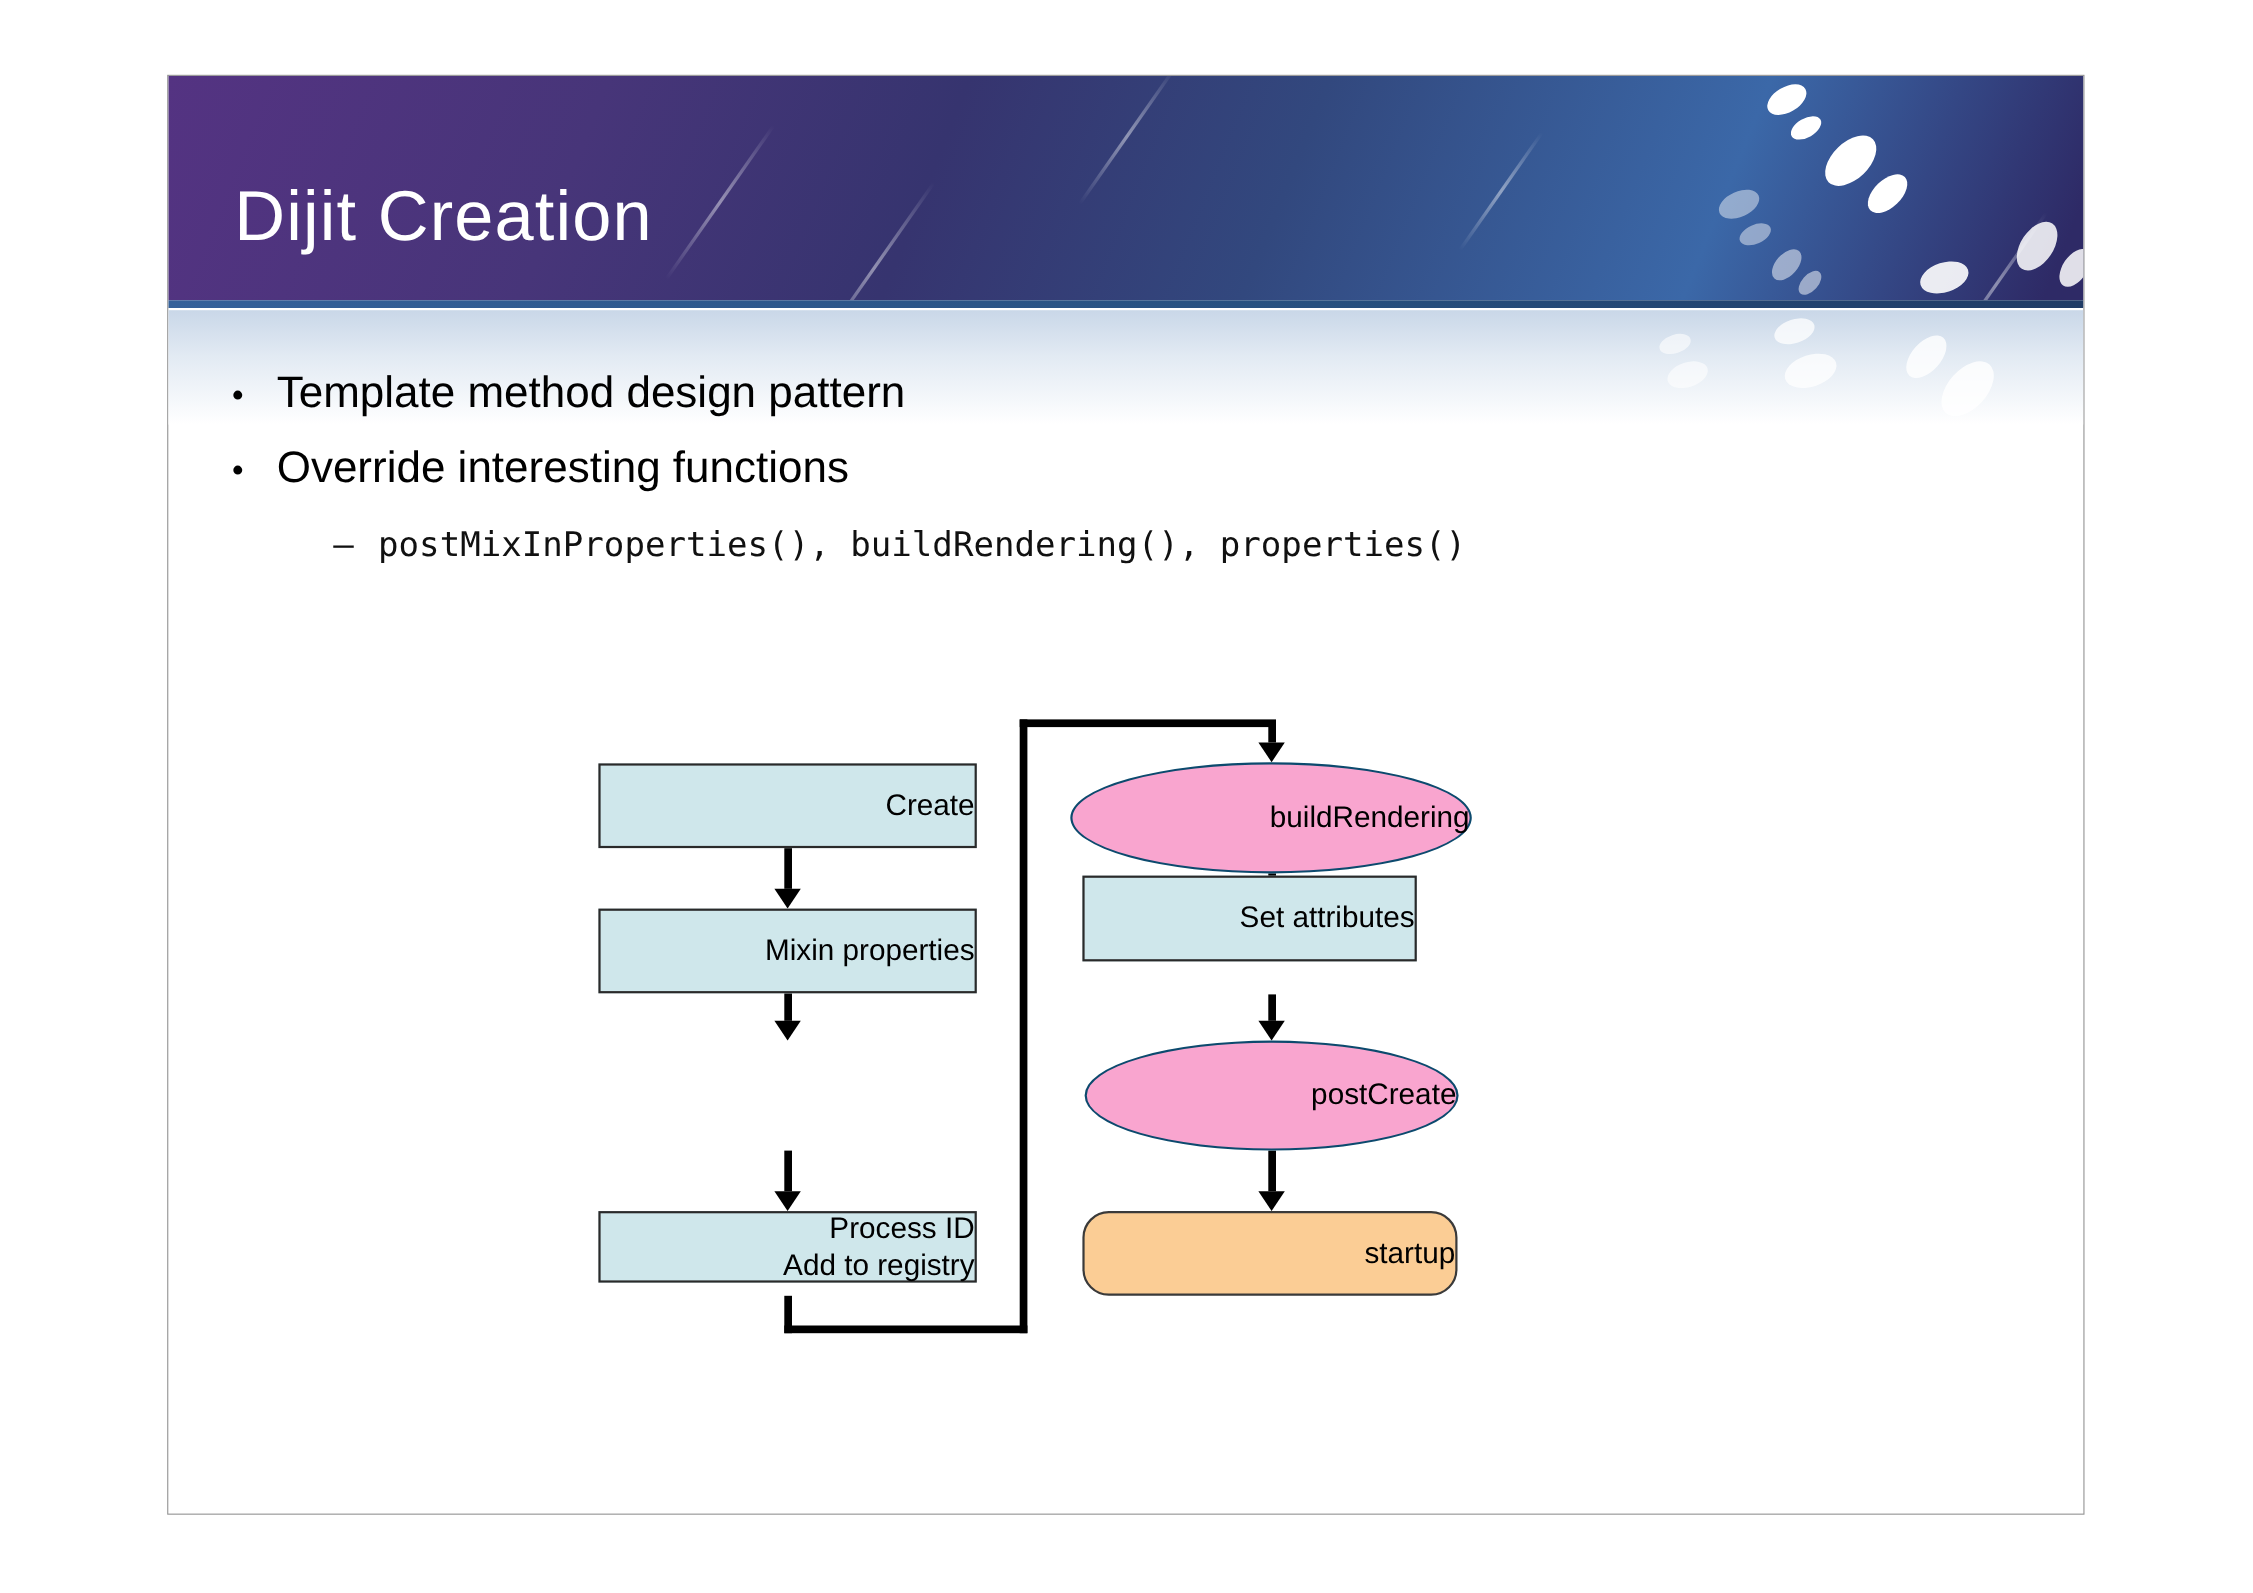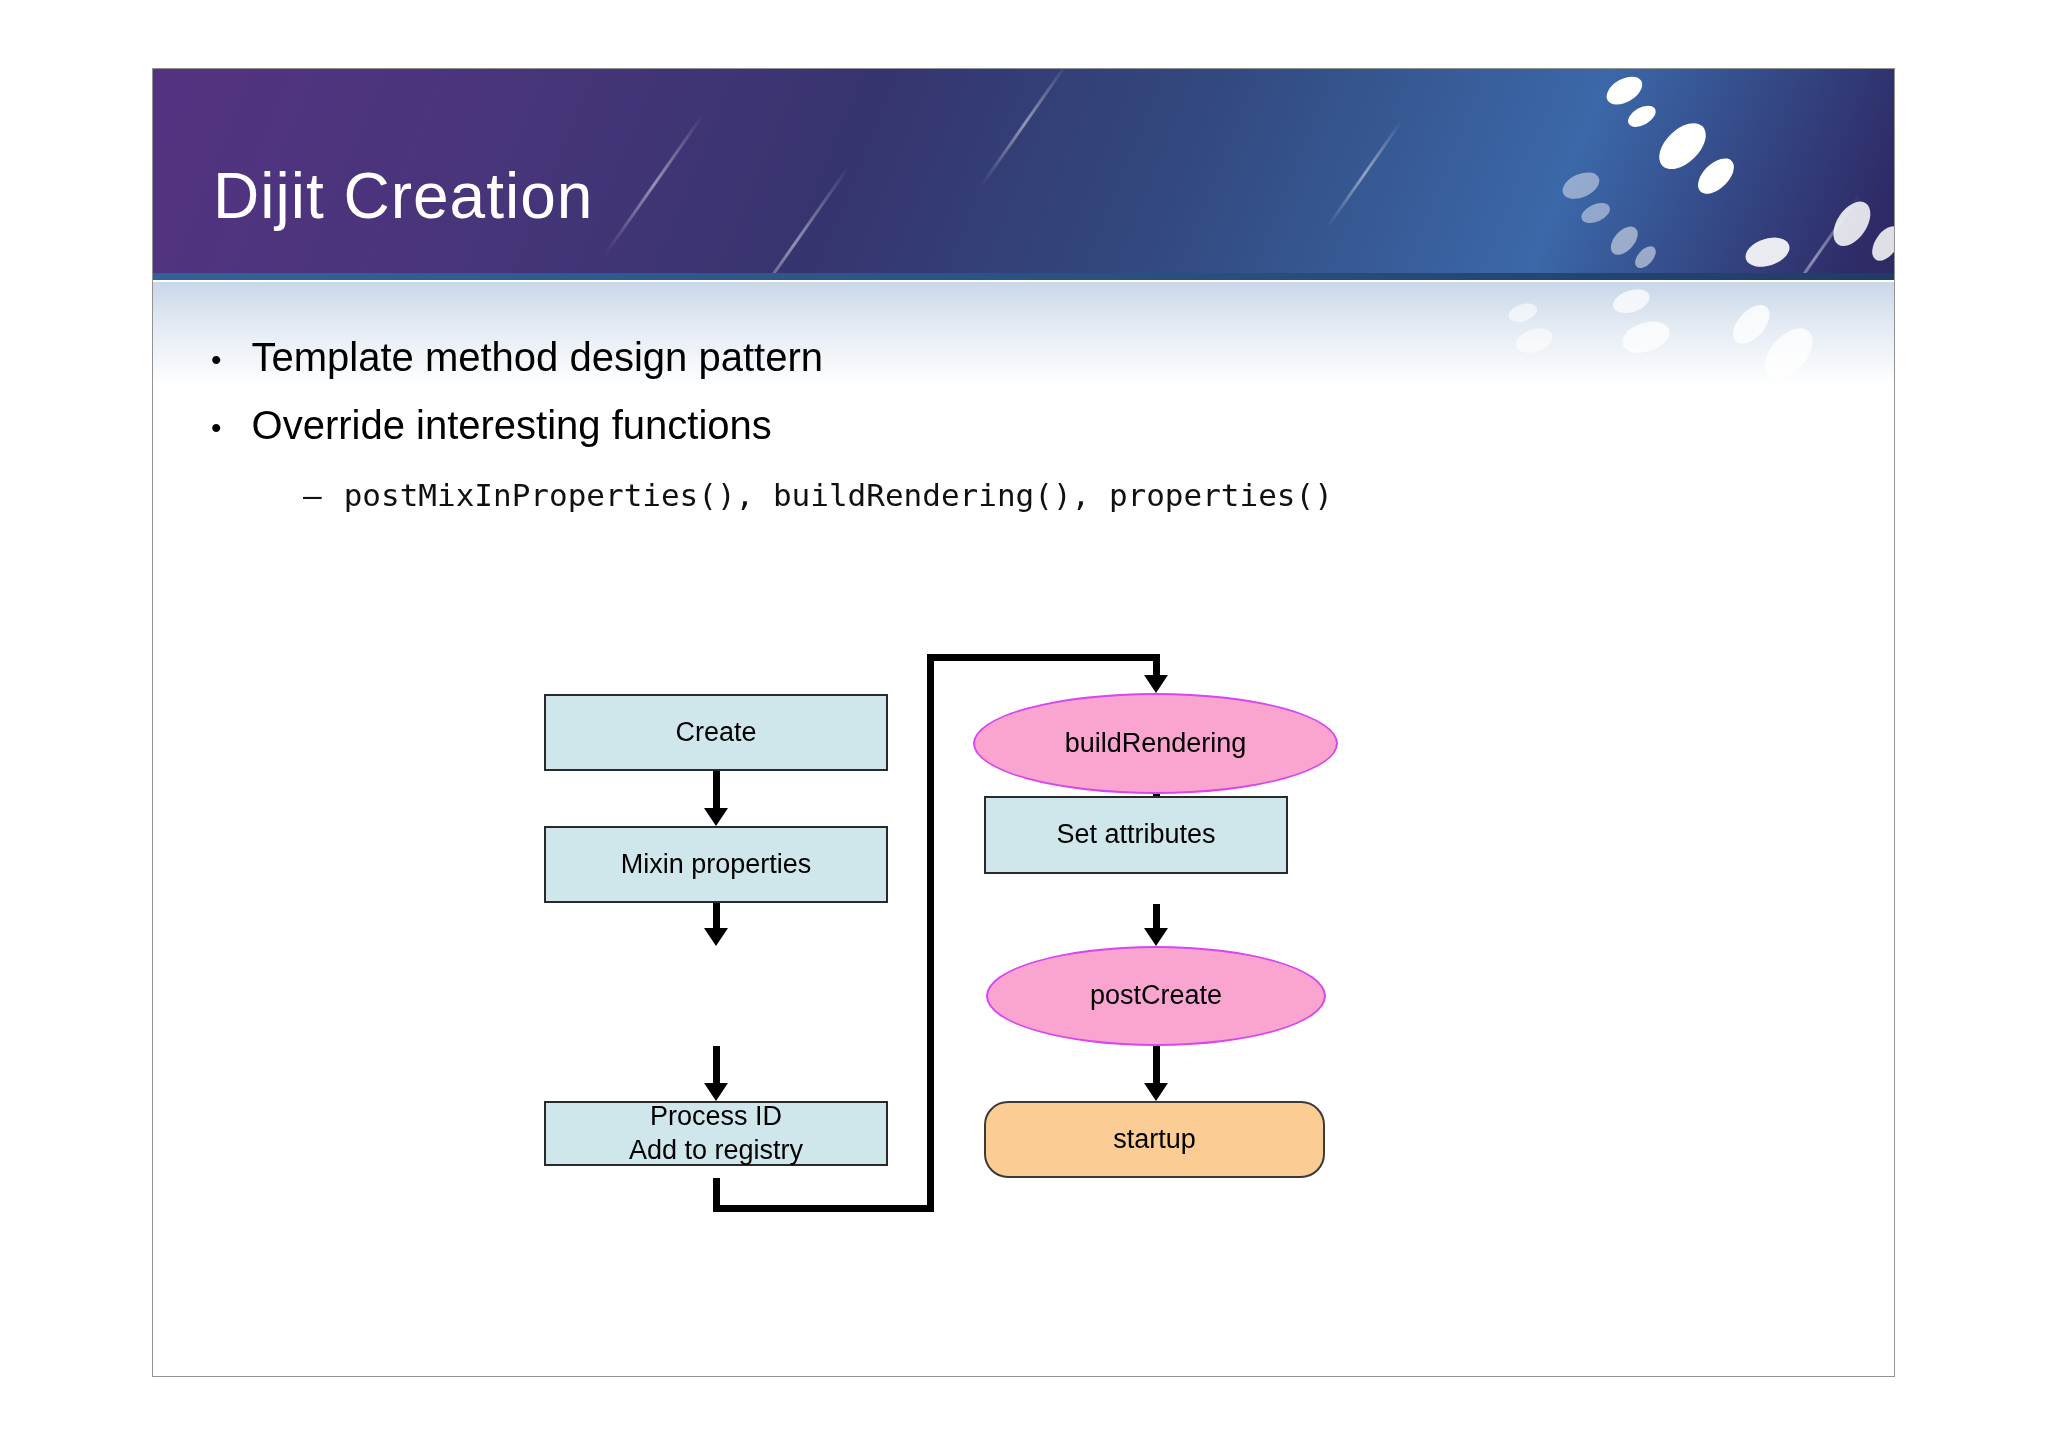--- a/index.html
+++ b/index.html
@@ -22,24 +22,24 @@
 
   
   .bullet-row{position:absolute;left:58px;display:flex;align-items:center;gap:30px;
               font-size:40px;color:#000;}
   .bullet-dot{font-size:30px;line-height:1;position:relative;top:2px;}
   .code-row{position:absolute;left:150px;top:408px;display:flex;gap:22px;
             font-family:"DejaVu Sans Mono",monospace;font-size:31px;color:#111;white-space:nowrap;}
 
   
   .diagram{position:absolute;left:0;top:0;width:100%;height:100%;}
-  .node{position:absolute;display:flex;flex-direction:column;align-items:center;justify-content:center;
+  .node{position:absolute;display:flex;flex-direction:column;align-items:flex-end;justify-content:center;
         text-align:center;font-size:27px;color:#000;box-sizing:border-box;line-height:1.25;}
   .shape-rect{background:#cfe7eb;border:2px solid #2a2a2a;}
-  .shape-ellipse{background:#f9a5cf;border:2px solid #d946ef;border-radius:50%;}
+  .shape-ellipse{background:#f9a5cf;border:2px solid #0c4a6e;border-radius:50%;}
   .shape-startup{background:#fbcd95;border:2px solid #3a3a3a;border-radius:24px;}
 
   .varrow{position:absolute;width:24px;display:flex;flex-direction:column;align-items:center;}
   .varrow .shaft{width:7px;flex:1;background:#000;}
   .varrow .head{width:0;height:0;border-left:12px solid transparent;border-right:12px solid transparent;
                 border-top:18px solid #000;}
   .conn{position:absolute;background:#000;}
 </style>
 </head>
 <body>

